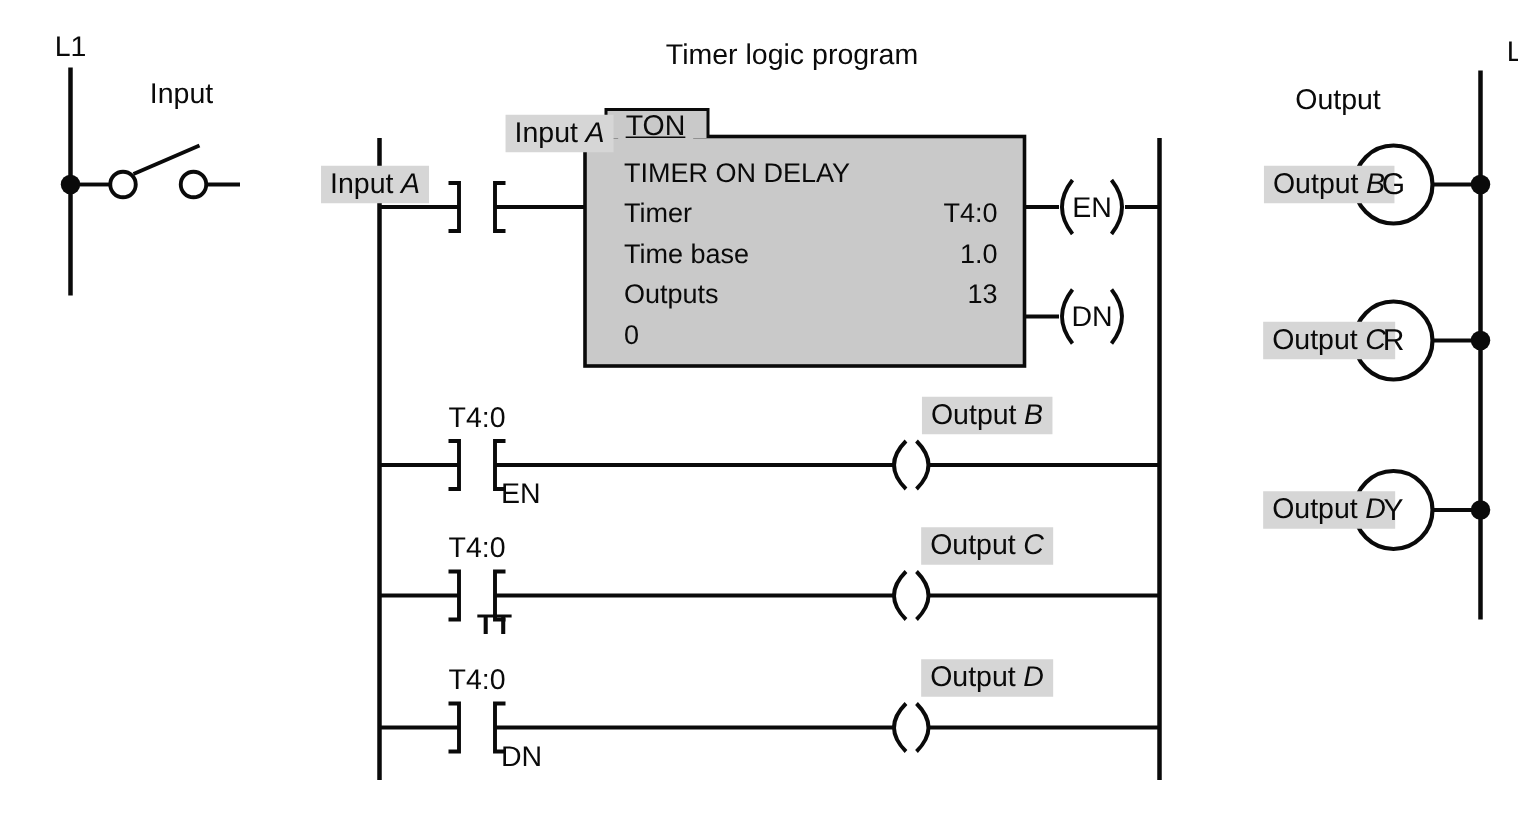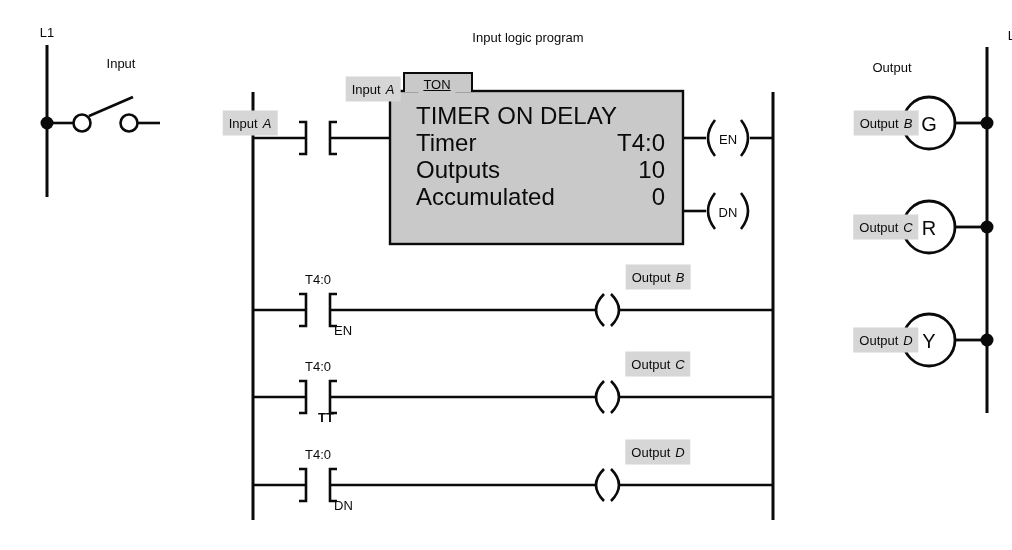--- a/index.html
+++ b/index.html
@@ -8,28 +8,28 @@
     --block-fill:#c9c9c9;
   }
   html,body{margin:0;padding:0;background:#ffffff;}
   .stage{
     position:relative;width:1012px;height:550px;background:#fff;overflow:hidden;
     font-family:"Liberation Sans","DejaVu Sans",sans-serif;color:#0a0a0a;
   }
   .stage svg{position:absolute;left:0;top:0;color:var(--line);}
   .lbl{
     position:absolute;transform:translate(-50%,-50%);
-    font-size:13px;line-height:21px;white-space:nowrap;color:var(--line);
+    font-size:19px;line-height:21px;white-space:nowrap;color:var(--line);
   }
   .lbl.left-anchor{transform:translate(0,-50%);}
   .bg{background:var(--tag-bg);padding:2px 6px;margin-left:48px;}
   .it:not(:empty){font-style:italic;margin-left:5px;}
   .ton-tab{background:var(--block-fill);padding:0 5px;line-height:18px;}
   .timer-rows{
-    position:absolute;left:416px;top:102px;width:249px;font-size:24px;
+    position:absolute;left:416px;top:102px;width:249px;font-size:18px;
   }
   .trow{display:flex;justify-content:space-between;align-items:center;height:27px;}
 </style>
 </head>
 <body>
 
 <div class="stage">
 
   <svg width="1012" height="550" viewBox="0 0 1012 550">
 
@@ -116,41 +116,44 @@
     <g stroke="currentColor" fill="none" stroke-width="2.8">
       <line x1="888" y1="340" x2="903" y2="340"></line>
       <circle cx="929" cy="340" r="26" fill="#ffffff"></circle>
       <line x1="955" y1="340" x2="987" y2="340"></line>
       <circle cx="987" cy="340" r="6.5" fill="currentColor" stroke="none"></circle>
     </g>
   </svg>
 
   <span class="lbl" style="left:47px;top:32px;">L1</span>
   <span class="lbl" style="left:121px;top:63px;">Input</span>
-  <span class="lbl" style="left:528px;top:37px;">Input logic program</span>
+  <span class="lbl" style="left:528px;top:37px;">Timer logic program</span>
   <span class="lbl" style="left:892px;top:67px;">Output</span>
   <span class="lbl" style="left:1015px;top:35px;">L2</span>
 
   <span class="lbl bg" style="left:202px;top:123px;"><span>Input</span><span class="it">A</span></span>
 
   <span class="lbl bg" style="left:325px;top:89px;"><span>Input</span><span class="it">A</span></span>
   <span class="lbl ton-tab" style="left:437px;top:85px;text-decoration:underline;">TON</span>
 
   <div class="timer-rows">
     <div class="trow">TIMER ON DELAY</div>
     <div class="trow">
         <span>Timer</span>
         <span>T4:0</span>
       </div>
     <div class="trow">
-        <span>Outputs</span>
-        <span>10</span>
+        <span>Time base</span>
+        <span>1.0</span>
       </div>
     <div class="trow">
-        <span>Accumulated</span>
+        <span>Outputs</span>
+        <span>13</span>
+      </div>
+    <div class="trow">
         <span>0</span>
       </div>
   </div>
   <span class="lbl" style="left:728px;top:139px;">EN</span>
   <span class="lbl" style="left:728px;top:212px;">DN</span>
 
   <span class="lbl" style="left:318px;top:279px;">T4:0</span>
   <span class="lbl left-anchor" style="left:334px;top:330px;">EN</span>
   <span class="lbl bg" style="left:610px;top:277px;"><span>Output</span><span class="it">B</span></span>
 

